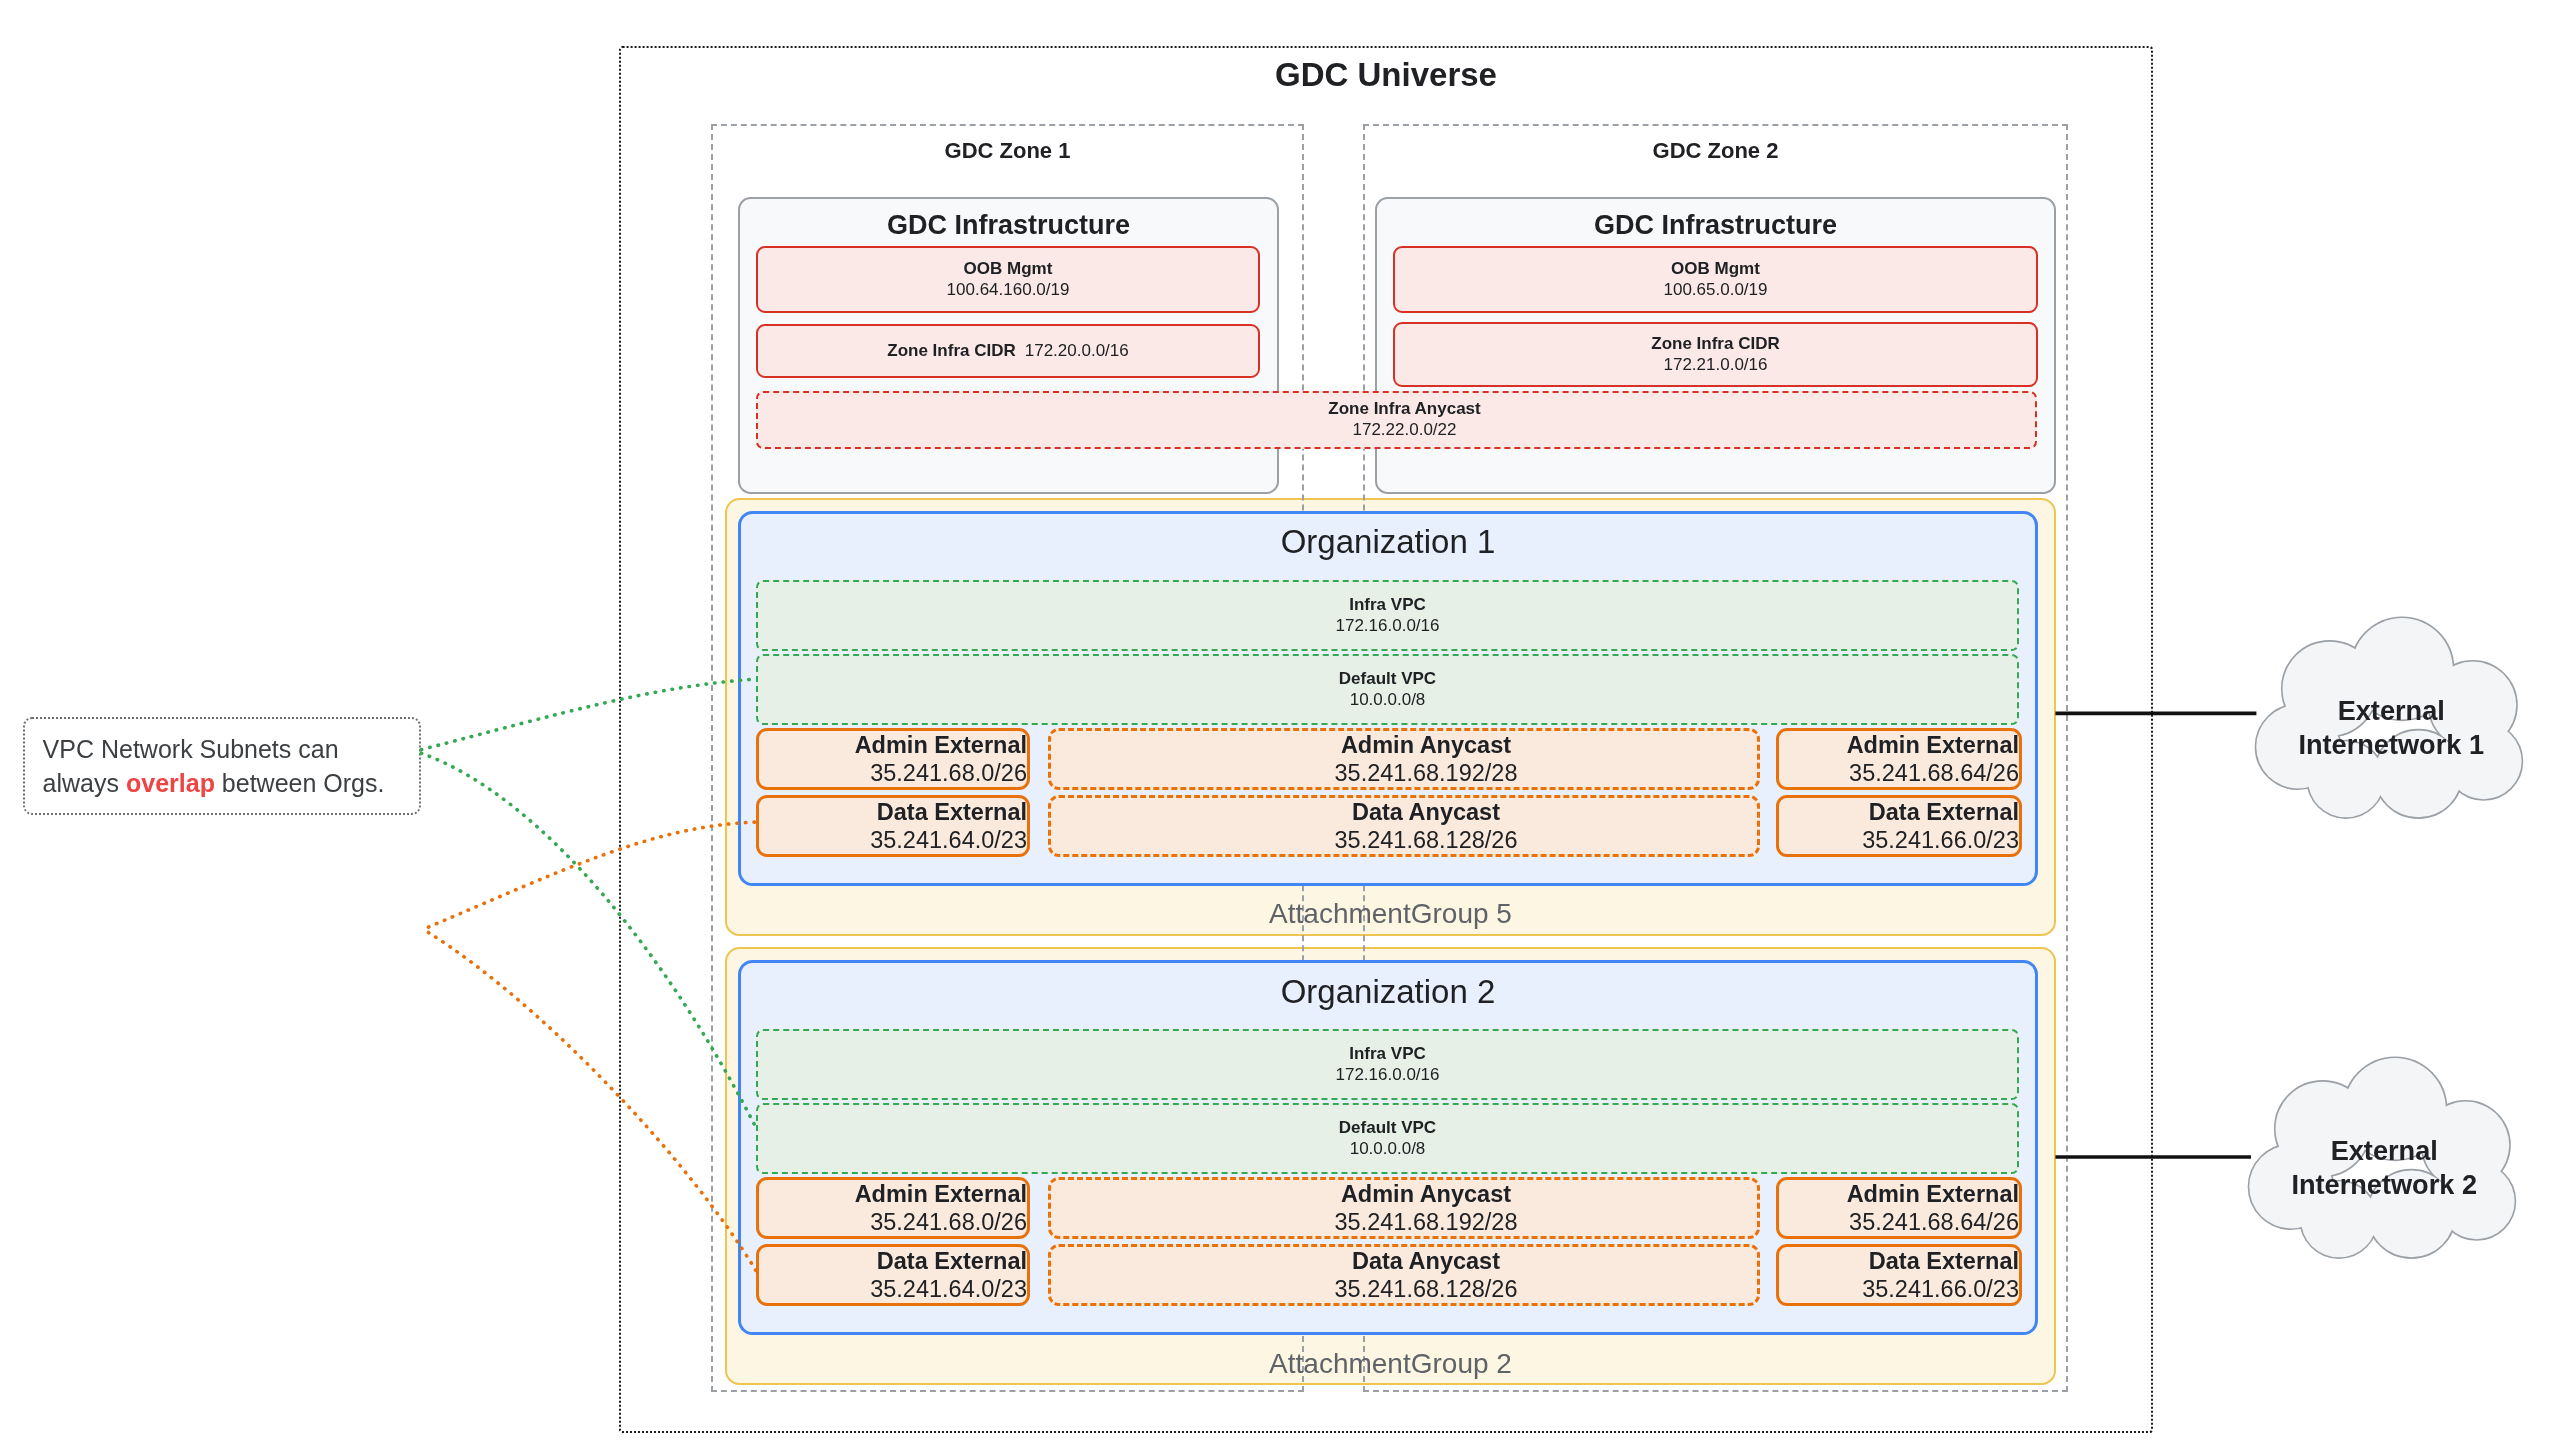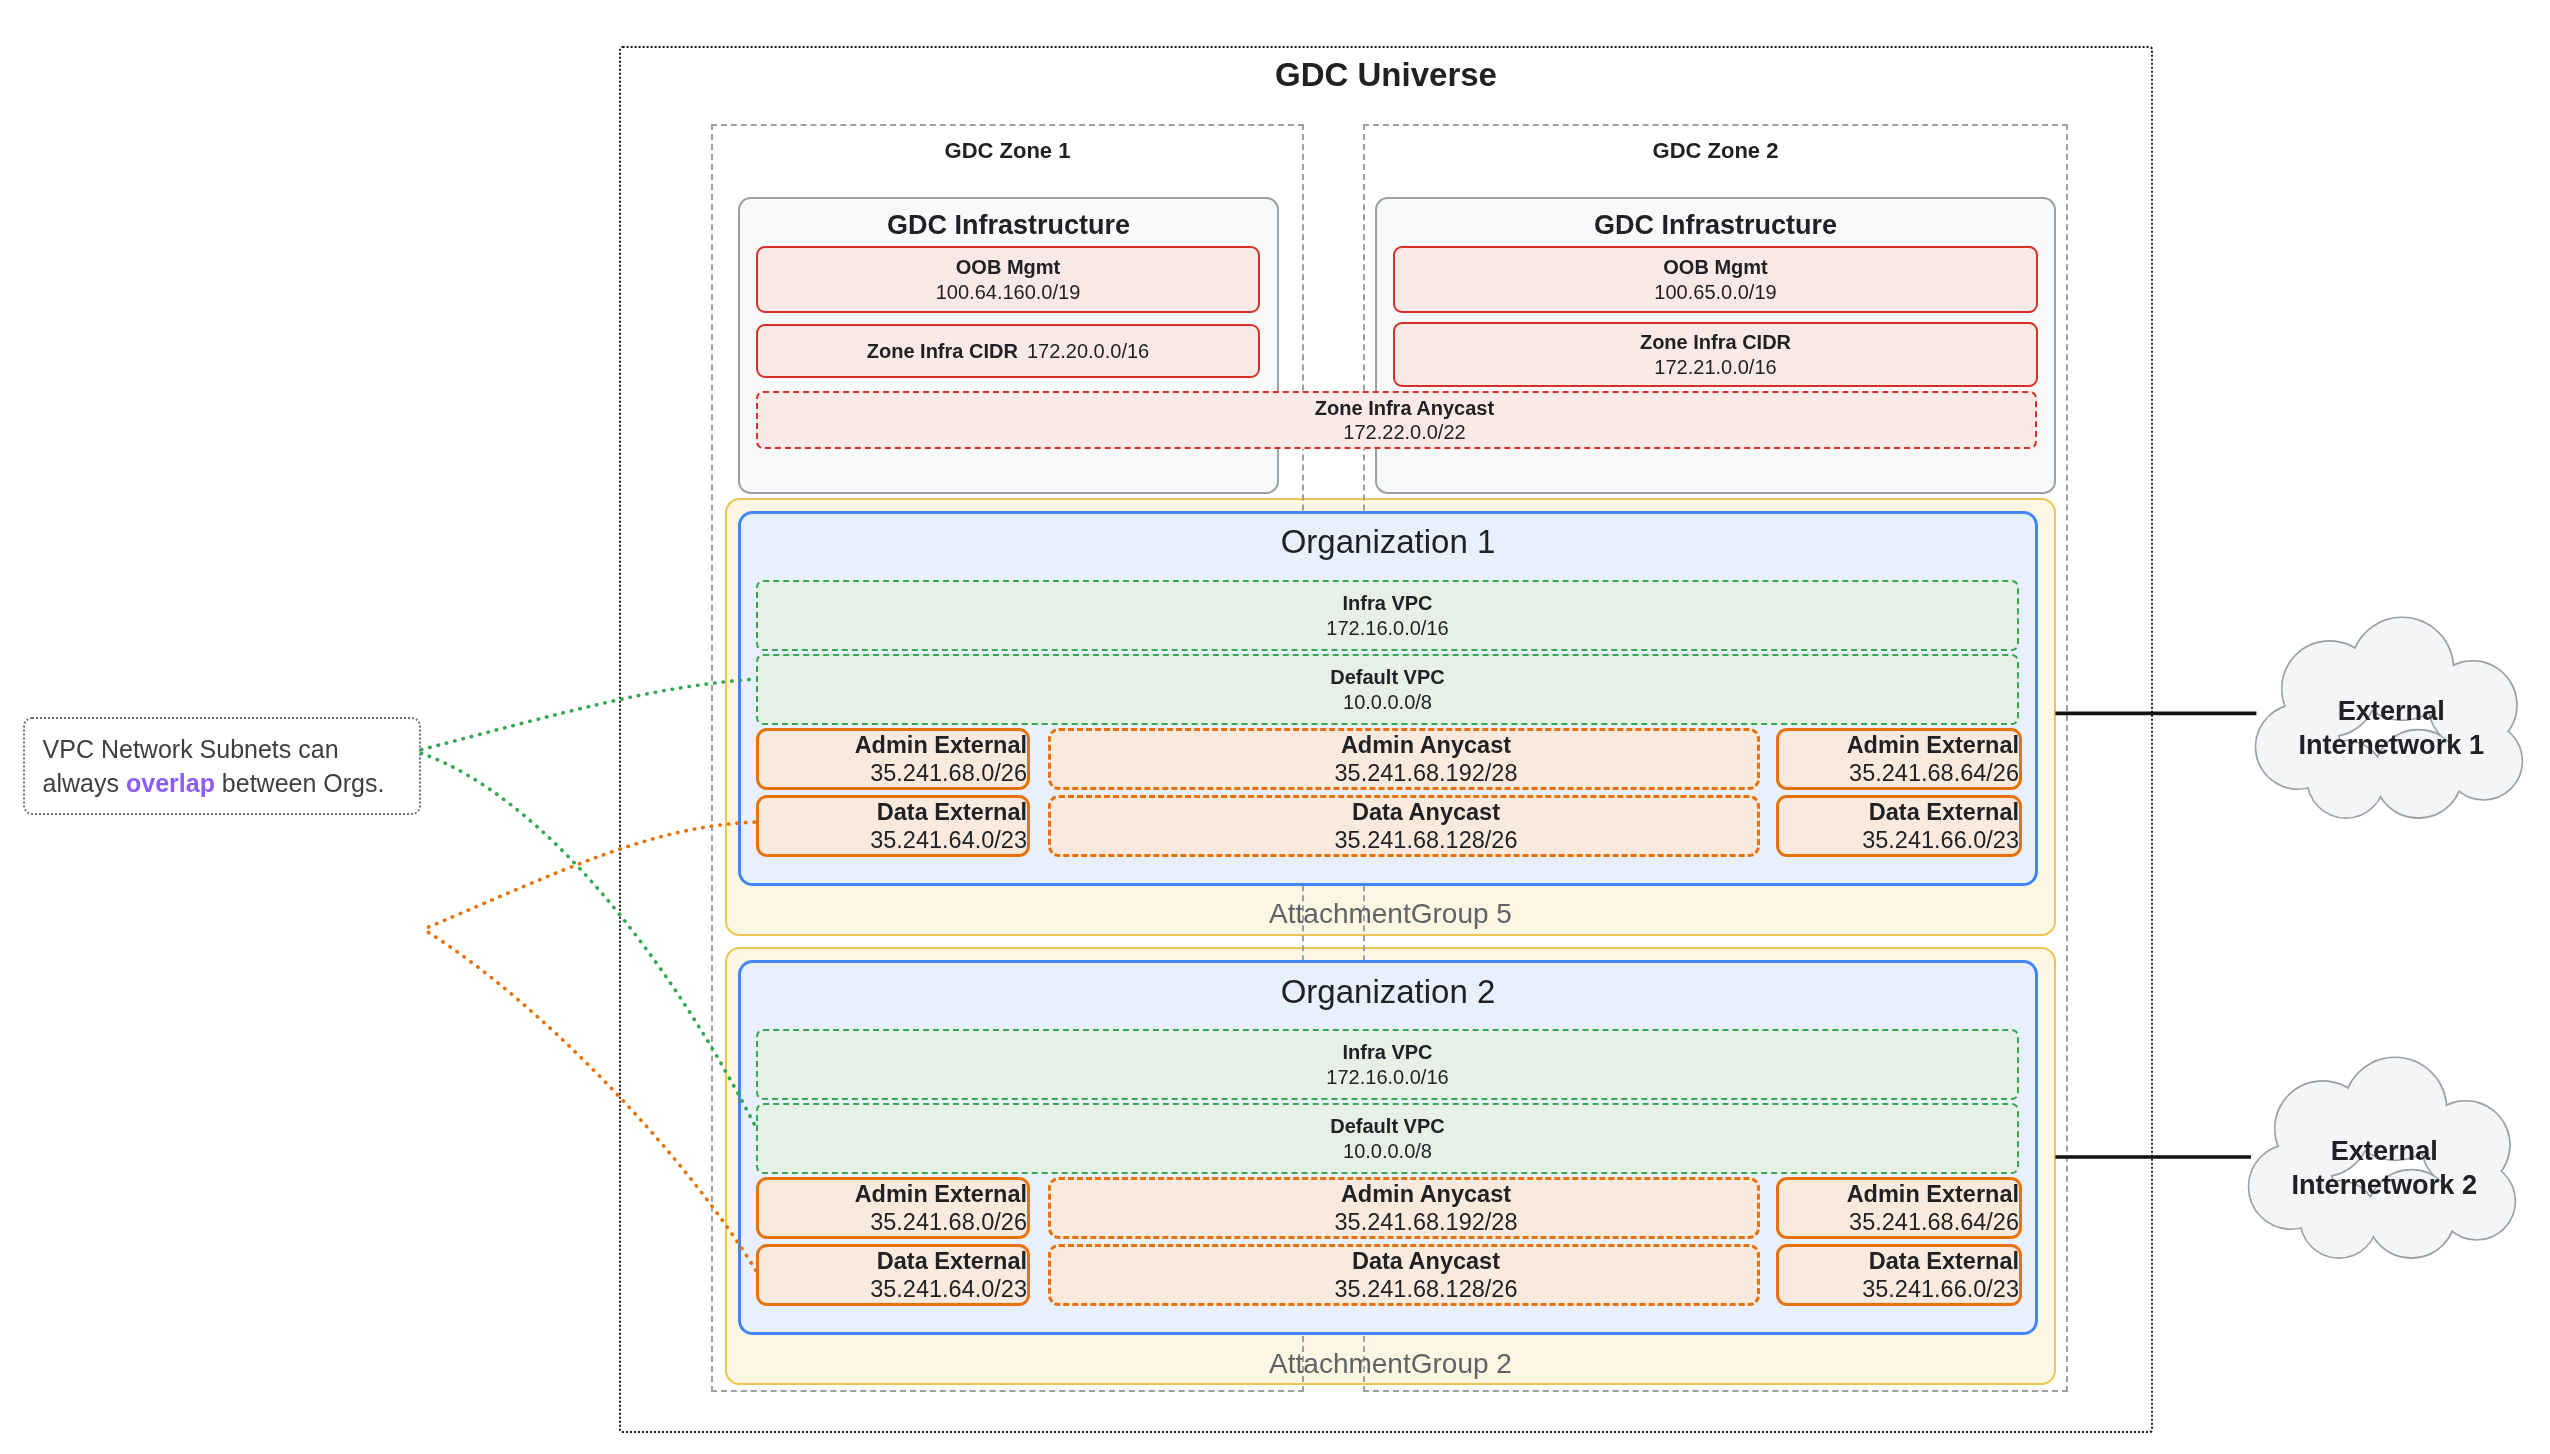--- a/index.html
+++ b/index.html
@@ -2,40 +2,40 @@
 <html style="--red_border: #d93025; --red_fill: #fbe9e7; --green_border: #34a853; --green_fill: #e6f0e7; --orange_border: #e8710a; --orange_fill: #faeadd; --blue_border: #4285f4; --blue_fill: #e8f0fe; --yellow_border: #eec64f; --yellow_fill: #fdf6e3; --gray_border: #9aa0a6; --gray_fill: #f8f9fa; --cloud_fill: #f3f5f7; --connector_green: #34a853; --connector_orange: #e8710a; --connector_black: #111111;font-size:14.5px"><head>
 <meta charset="utf-8">
 <style>
   html,body{margin:0;padding:0;background:#fff;}
   .canvas{position:relative;width:2550px;height:1454px;background:#ffffff;overflow:hidden;
           font-family:"Liberation Sans","DejaVu Sans",sans-serif;color:#202124;}
   .abs{position:absolute;box-sizing:border-box;}
   .cc{display:flex;flex-direction:column;align-items:center;justify-content:center;text-align:center;}
   .rc{display:flex;align-items:center;justify-content:center;text-align:center;}
   .b{font-weight:700;}
-  .lbl{font-size:20px;line-height:1.22;}
+  .lbl{font-size:17px;line-height:1.22;}
   .sub-lbl{font-size:23.5px;line-height:1.2;}
   .title-xl{font-size:33px;font-weight:700;text-align:center;}
   .title-l{font-size:22px;font-weight:700;text-align:center;}
   .title-m{font-size:27px;font-weight:700;text-align:center;}
   .org-title{font-size:33px;font-weight:400;color:#202124;text-align:center;}
   .ag-label{font-size:28px;font-weight:400;color:#5f6368;text-align:center;}
   .universe{border:2.7px dotted #1a1a1a;border-radius:3.6px;z-index:0;}
   .zone{border:2.7px dashed var(--gray_border,#9aa0a6);background:transparent;z-index:2;}
   .infra{background:var(--gray_fill,#f8f9fa);border:2.7px solid var(--gray_border,#9aa0a6);border-radius:12.7px;z-index:3;}
   .org{background:var(--blue_fill,#e8f0fe);border:3.6px solid var(--blue_border,#4285f4);border-radius:14.5px;z-index:3;}
   .ag{background:var(--yellow_fill,#fdf6e3);border:2.7px solid var(--yellow_border,#eec64f);border-radius:14.5px;z-index:1;}
   .box-red-solid{background:var(--red_fill,#fbe9e7);border:2.7px solid var(--red_border,#d93025);border-radius:9px;z-index:3;}
   .box-red-dashed{background:var(--red_fill,#fbe9e7);border:2.7px dashed var(--red_border,#d93025);border-radius:7.2px;z-index:3;padding-left:16px;}
   .box-green-dashed{background:var(--green_fill,#e6f0e7);border:2.7px dashed var(--green_border,#34a853);border-radius:7.2px;z-index:3;}
   .box-orange-solid{background:var(--orange_fill,#faeadd);border:3.6px solid var(--orange_border,#e8710a);border-radius:11px;z-index:3;align-items:flex-end;}
   .box-orange-dashed{background:var(--orange_fill,#faeadd);border:3.6px dashed var(--orange_border,#e8710a);border-radius:11px;z-index:3;padding-left:44px;}
   .note{background:#fff;border:2.7px dotted #6b7075;border-radius:9px;padding:12.7px 18px;
         font-size:25px;line-height:1.38;color:#3c4043;z-index:3;}
-  .note .b{color:#8b5cf6;}
+  .note .b{color:#ef4444;}
   .ztitle{z-index:2;}
   .t3{z-index:3;}
   .overlay{position:absolute;left:0;top:0;z-index:6;pointer-events:none;}
   .cloud-svg{position:absolute;z-index:3;}
   .cloud-sketch{stroke:#9aa0a6;stroke-width:3.5;fill:var(--cloud_fill,#f3f5f7);}
   .cloud-cover{fill:var(--cloud_fill,#f3f5f7);stroke:none;}
   .cloud-text{font-family:"Liberation Sans","DejaVu Sans",sans-serif;font-size:30px;font-weight:700;fill:#202124;}
   .gap-r{margin-right:9px;}
 </style>
 </head>

